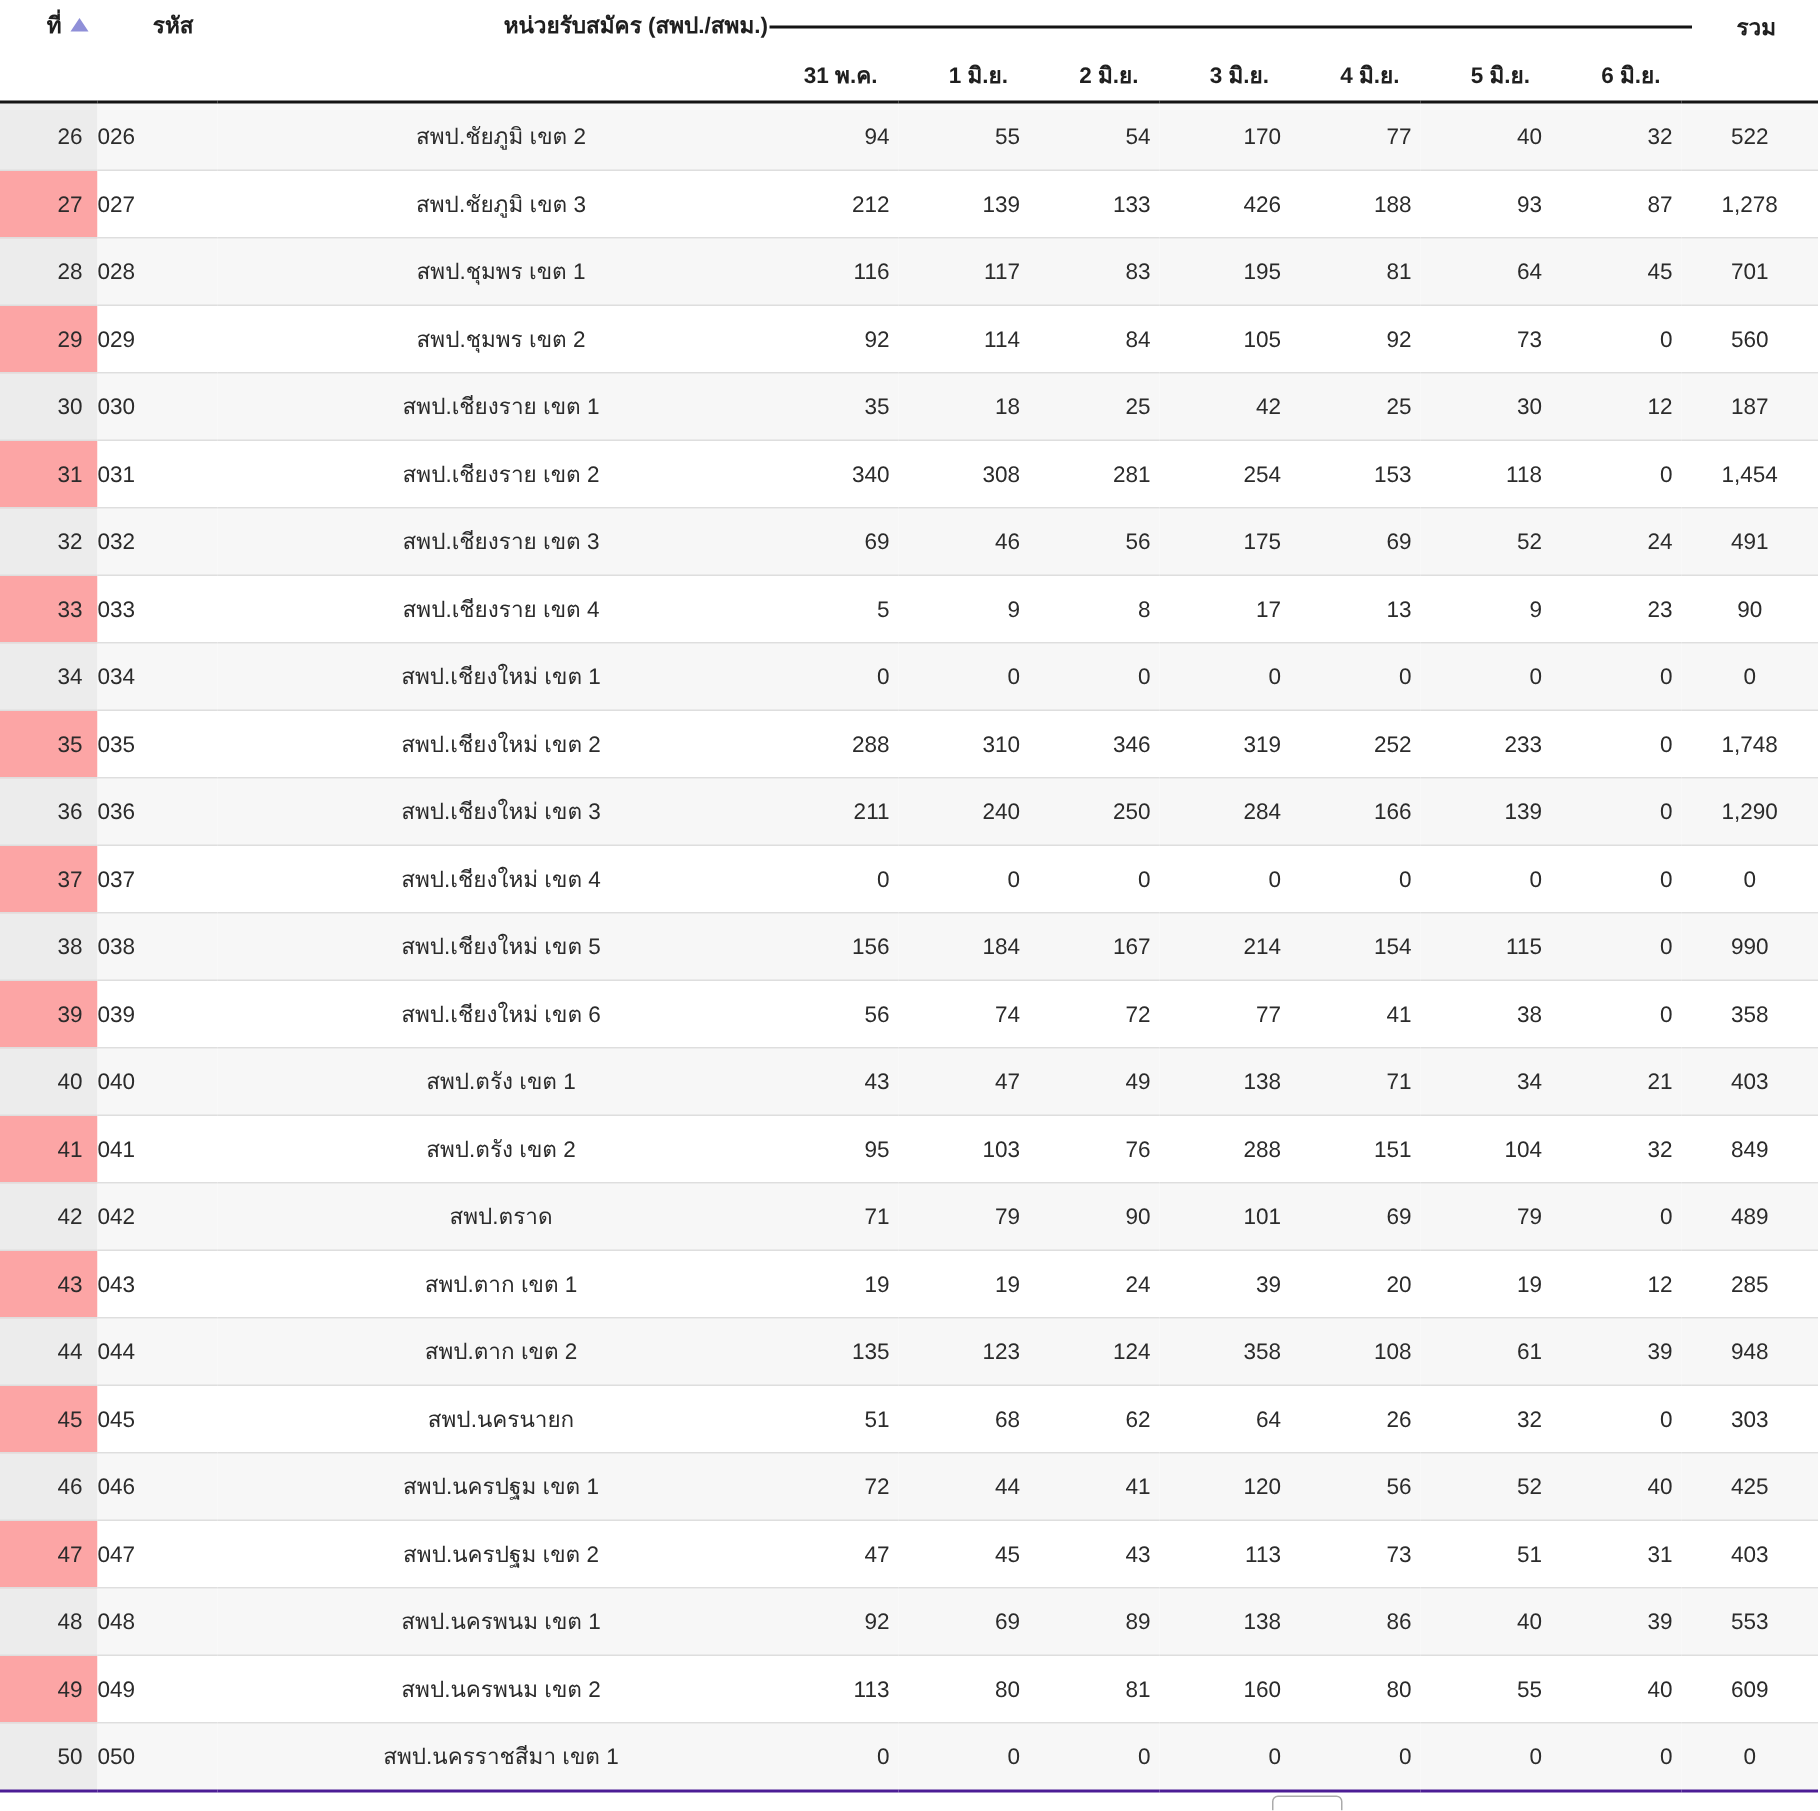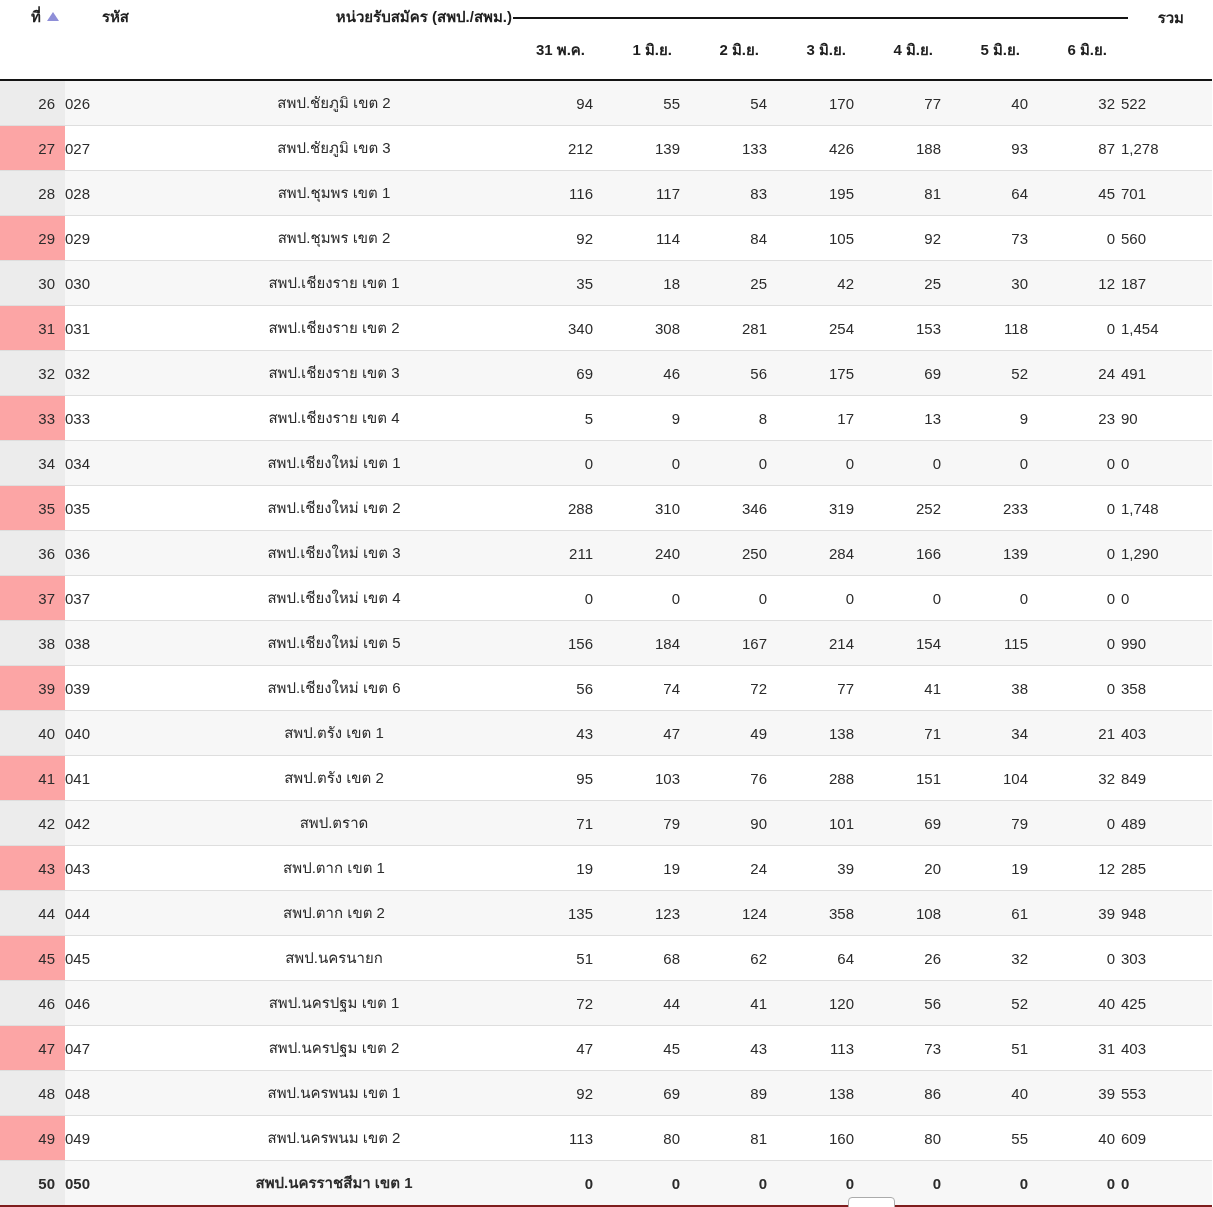--- a/index.html
+++ b/index.html
@@ -34,48 +34,48 @@
     border-bottom: 2px solid #141414;
     cursor: pointer;
   }
   tr.hr1 { height: 26px; }
   tr.hr2 { height: 38px; }
   th.h-no    { text-align: right; padding: 5px 6px 0 0; }
   th.h-code  { text-align: right; padding: 5px 16px 0 0; }
   th.h-name  { text-align: right; padding: 5px 0 0 0; }
   th.h-group { border-bottom: none; }
   th.h-total { text-align: right; padding: 6px 28px 0 0; }
-  th.h-date  { text-align: right; padding: 12px 14px 17px 0; }
+  th.h-date  { text-align: right; padding: 12px 14px 5px 0; }
 
   .tri {
     display: inline-block;
     width: 0; height: 0;
     border-left: 6px solid transparent;
     border-right: 6px solid transparent;
     border-bottom: 9px solid #8f8fd8;
     margin-left: 6px;
     vertical-align: 6%;
   }
 
   tbody td {
     height: 44px;
     font-size: 15px;
     color: #2b2b2b;
     border-bottom: 1px solid #dedede;
     padding: 0;
     vertical-align: middle;
     background: #ffffff;
   }
-  tbody tr:last-child td { border-bottom: 2px solid #7f1d1d; font-weight: bold; }
+  tbody tr:last-child td { border-bottom: 2px solid #4c1d95; }
 
   td.c-no    { text-align: right; padding-right: 10px; background: #fca5a5; }
   td.c-code  { text-align: left; padding-right: 12px; }
   td.c-name  { text-align: center;  padding-left: 11px; }
   td.c-num   { text-align: right; padding-right: 6px; }
-  td.c-total { text-align: left; }
+  td.c-total { text-align: center; }
 
   
   tbody tr:nth-child(odd) td { background: #f7f7f7; }
   tbody tr:nth-child(odd) td.c-no { background: #ececec; }
 
   .group-line {
     position: absolute;
     top: 17px;
     left: 513px;
     width: 615px;

